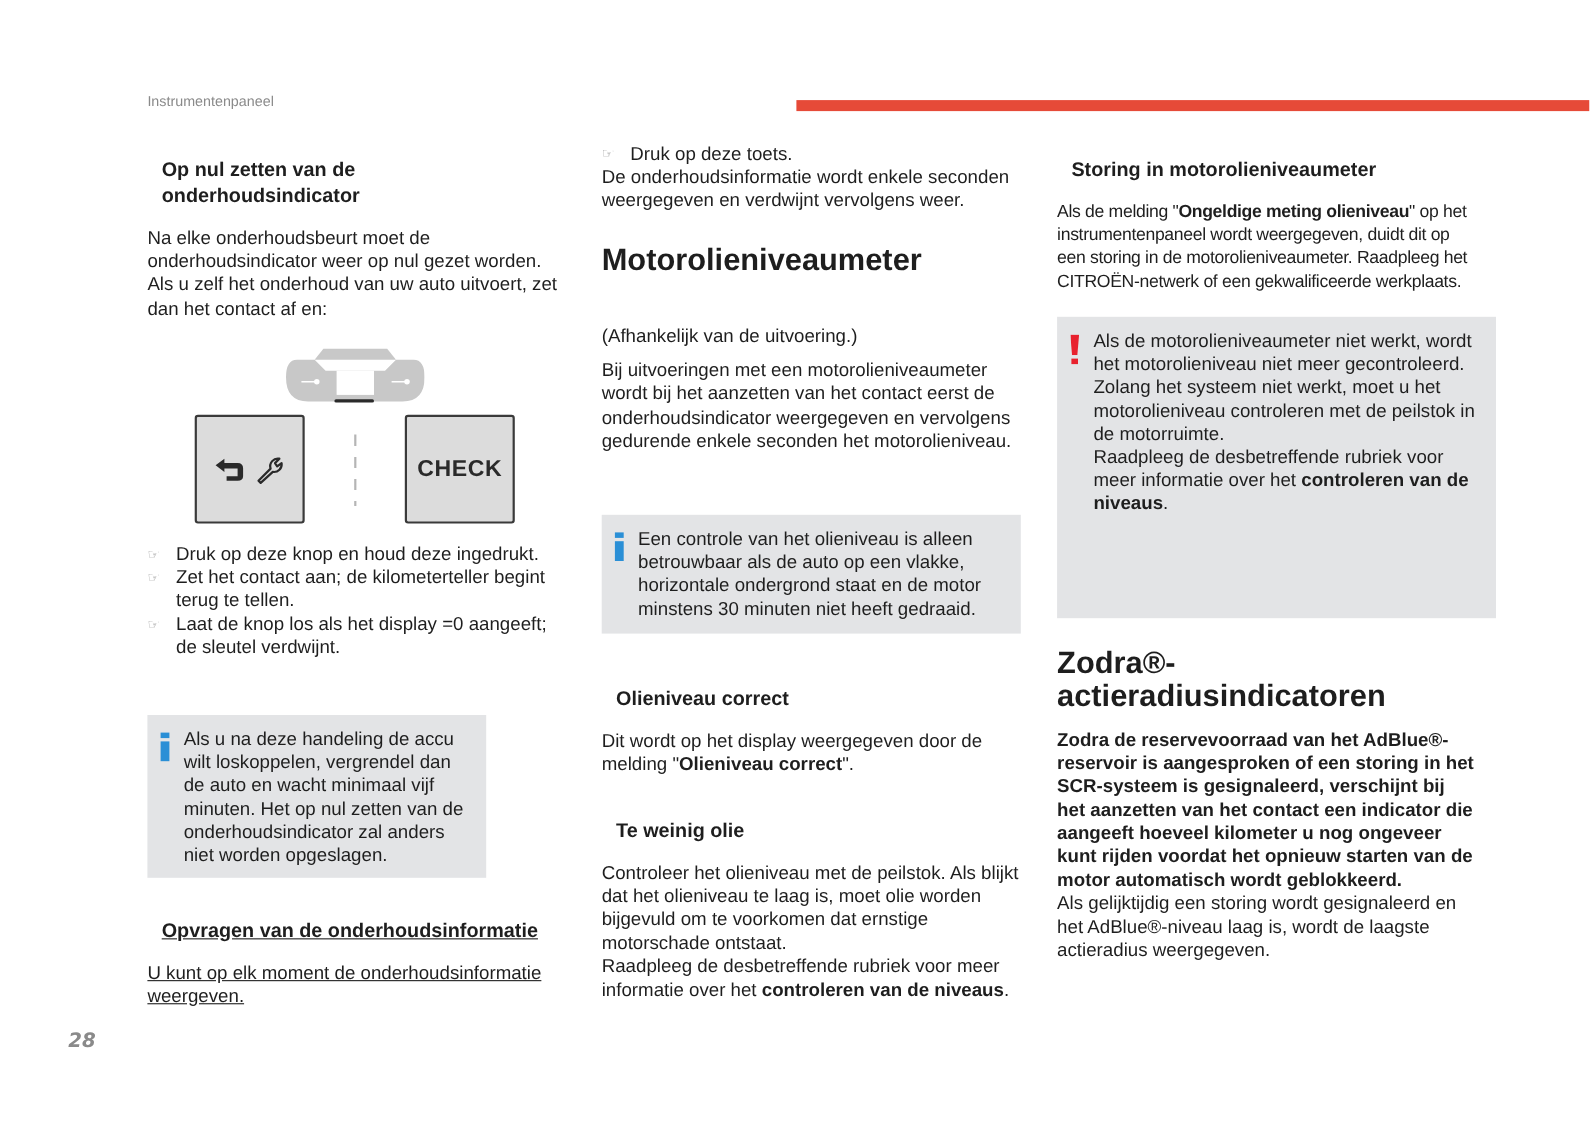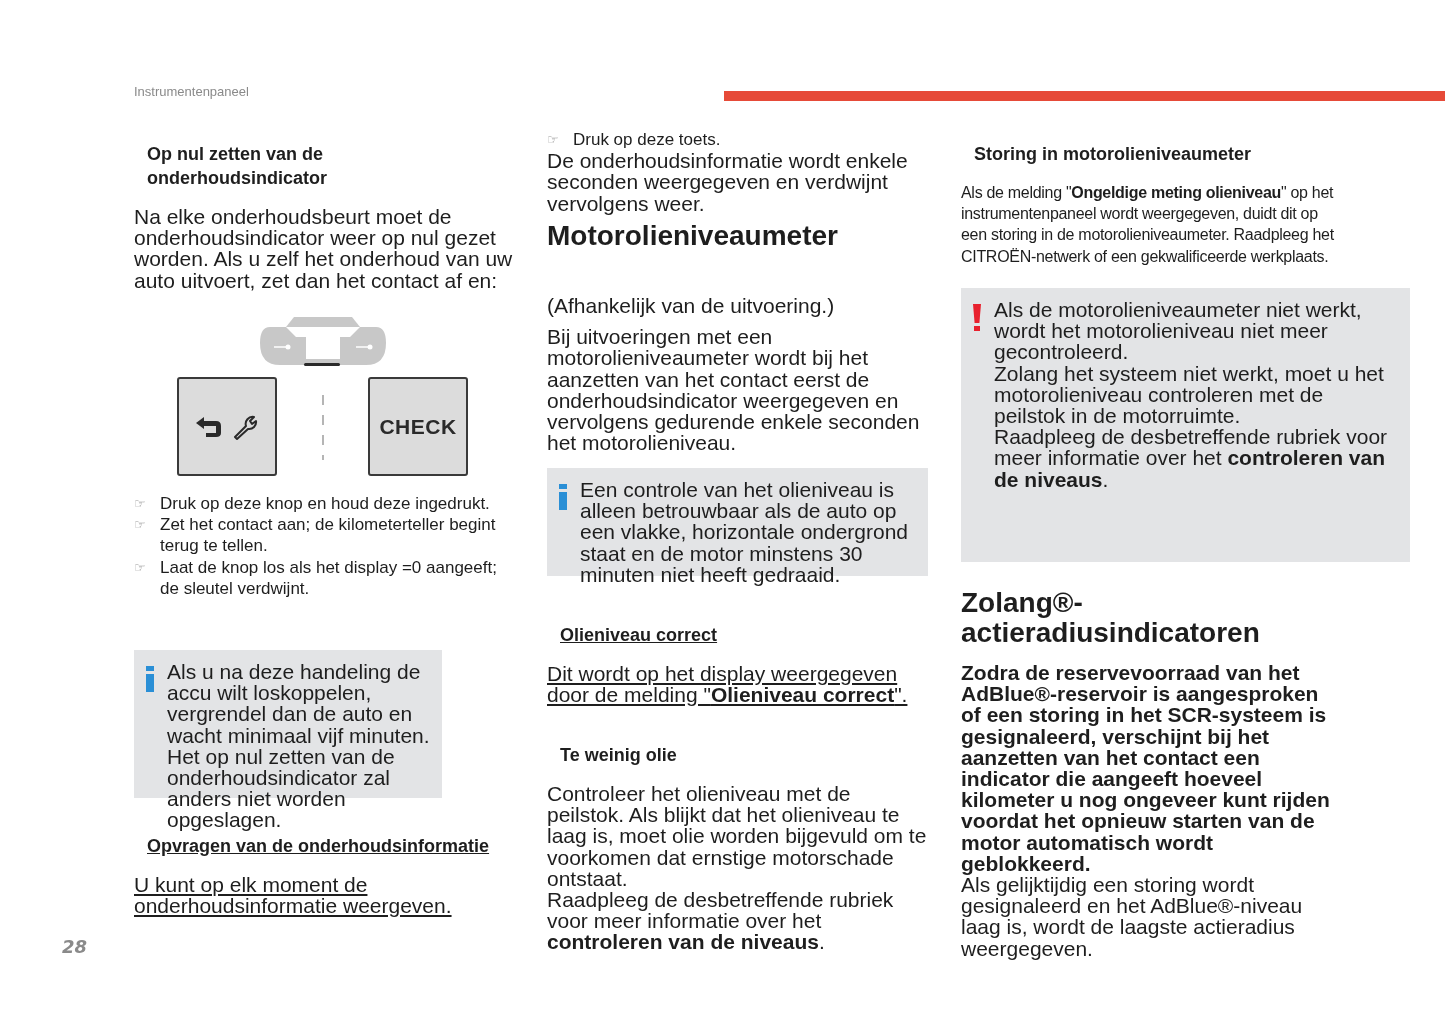--- a/index.html
+++ b/index.html
@@ -12,21 +12,21 @@
     .header-bar { left: 724px; top: 91px; width: 721px; height: 10px; background: #e64a38; }
     .page-number { left: 62px; top: 936px; font-size: 18px; font-weight: bold; color: #8a8a8a; font-family: "DejaVu Sans", sans-serif; font-style: italic; }
 
     .col { position: absolute; }
     .col1 { left: 134px; width: 382px; }
     .col2 { left: 547px; width: 382px; }
     .col3 { left: 961px; width: 382px; }
 
     h2 { margin: 13px; font-size: 18px; line-height: 24px; font-weight: bold; color: #1e1e1e; }
     h1 { margin: 0; font-size: 28px; line-height: 30px; font-weight: bold; color: #1e1e1e; }
-    p  { margin: 0; font-size: 21px; line-height: 21.2px; color: #1e1e1e; }
+    p  { margin: 0; font-size: 17px; line-height: 21.2px; color: #1e1e1e; }
     p.narrow { font-size: 16px; letter-spacing: -0.3px; }
     b { font-weight: bold; }
 
     .bullet { display: flex; font-size: 17px; line-height: 21.2px; }
     .bullet .hand { width: 26px; flex: none; color: #9a9a9a; font-size: 13px; }
 
     .note-box { position: absolute; background: #e3e4e6; }
     .note-box .note-icon { position: absolute; left: 12px; top: 16px; width: 8px; height: 27px; }
     .info-icon .dot { position: absolute; left: 0; top: 0; width: 8px; height: 5px; background: #2a8fd6; }
     .info-icon .bar { position: absolute; left: 0; top: 8px; width: 8px; height: 18px; background: #2a8fd6; }
@@ -124,45 +124,45 @@
 </div>
 
 <div class="note-box" style="left:547px;top:468px;width:381px;height:108px;">
   <div class="note-icon info-icon">
       <div class="dot"></div>
       <div class="bar"></div>
     </div>
   <p class="note-text">Een controle van het olieniveau is alleen betrouwbaar als de auto op een vlakke, horizontale ondergrond staat en de motor minstens 30 minuten niet heeft gedraaid.</p>
 </div>
 
-<div class="col col2" style="top:610px;text-decoration:underline;">
+<div class="col col2" style="top:610px;">
   <h2>Olieniveau correct</h2>
   <p style="margin-top:16px;"><span>Dit wordt op het display weergegeven door de melding "</span><b>Olieniveau correct</b><span>".</span></p>
 </div>
 
 <div class="col col2" style="top:730px;">
   <h2>Te weinig olie</h2>
   <p style="margin-top:16px;">Controleer het olieniveau met de peilstok. Als blijkt dat het olieniveau te laag is, moet olie worden bijgevuld om te voorkomen dat ernstige motorschade ontstaat.</p>
   <p><span>Raadpleeg de desbetreffende rubriek voor meer informatie over het </span><b>controleren van de niveaus</b><span>.</span></p>
 </div>
 
 <div class="col col3" style="top:129px;">
   <h2>Storing in motorolieniveaumeter</h2>
   <p class="narrow" style="margin-top:16px;"><span>Als de melding "</span><b>Ongeldige meting olieniveau</b><span>" op het instrumentenpaneel wordt weergegeven, duidt dit op een storing in de motorolieniveaumeter. Raadpleeg het CITROËN-netwerk of een gekwalificeerde werkplaats.</span></p>
 </div>
 
-<div class="note-box" style="left:961px;top:288px;width:449px;height:274px;">
+<div class="note-box" style="left:961px;top:288px;width:399px;height:274px;">
   <div class="note-icon warn-icon">
       <div class="bar"></div>
       <div class="dot"></div>
     </div>
   <div class="note-text">
     <p>Als de motorolieniveaumeter niet werkt, wordt het motorolieniveau niet meer gecontroleerd.</p>
     <p>Zolang het systeem niet werkt, moet u het motorolieniveau controleren met de peilstok in de motorruimte.</p>
     <p><span>Raadpleeg de desbetreffende rubriek voor meer informatie over het </span><b>controleren van de niveaus</b><span>.</span></p>
   </div>
 </div>
 
 <div class="col col3" style="top:588px;">
-  <h1><span>Zolang®-</span><br><span>actieradiusindicatoren</span></h1>
+  <h1><span>Zodra®-</span><br><span>actieradiusindicatoren</span></h1>
   <p style="margin-top:14px;font-weight:bold;">Zodra de reservevoorraad van het AdBlue®-reservoir is aangesproken of een storing in het SCR-systeem is gesignaleerd, verschijnt bij het aanzetten van het contact een indicator die aangeeft hoeveel kilometer u nog ongeveer kunt rijden voordat het opnieuw starten van de motor automatisch wordt geblokkeerd.</p>
   <p>Als gelijktijdig een storing wordt gesignaleerd en het AdBlue®-niveau laag is, wordt de laagste actieradius weergegeven.</p>
 </div>
 
 </body></html>

